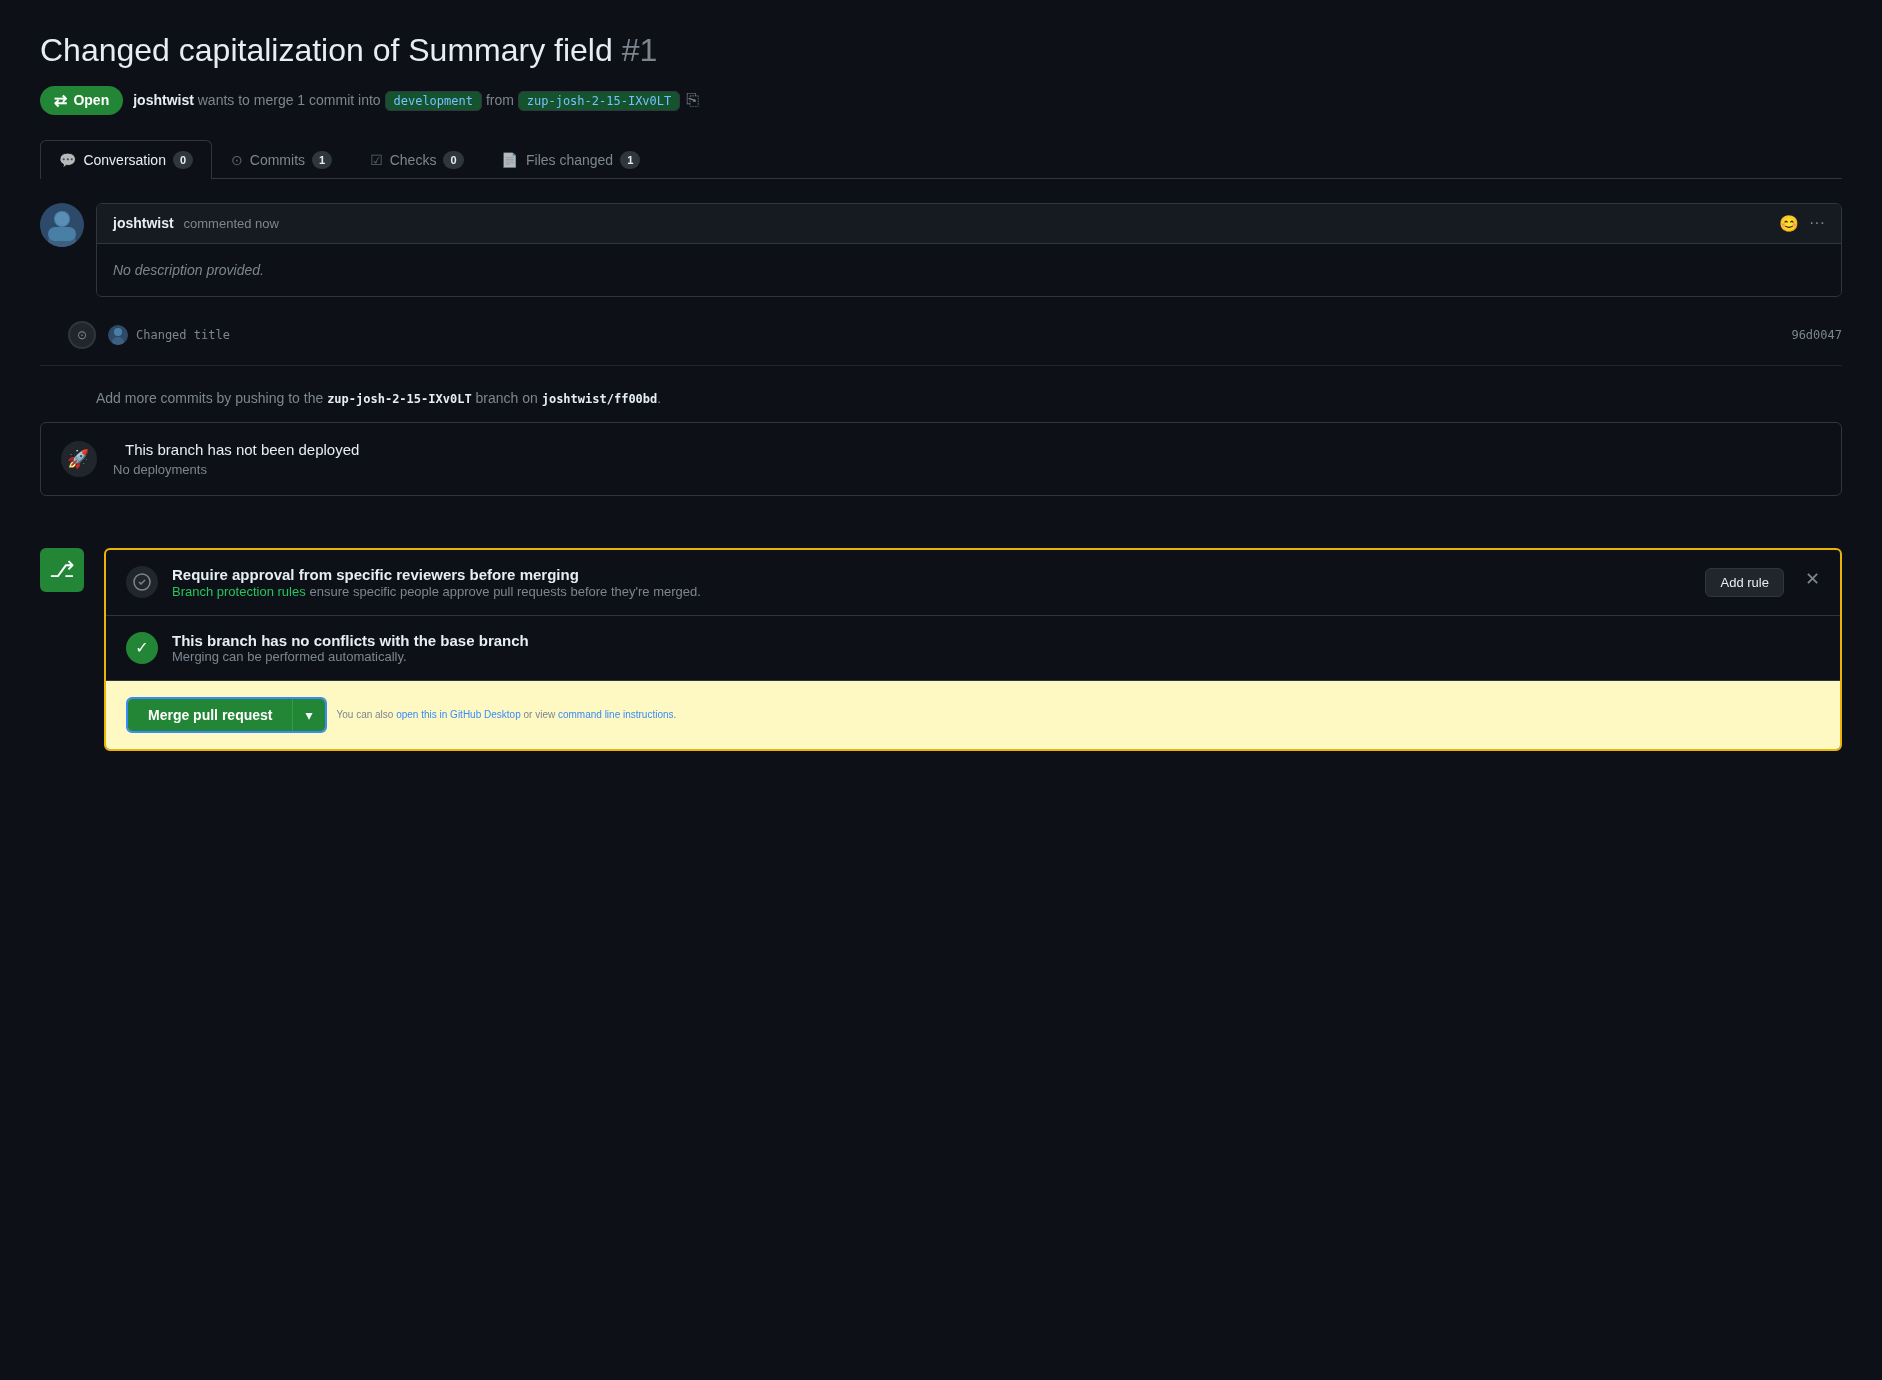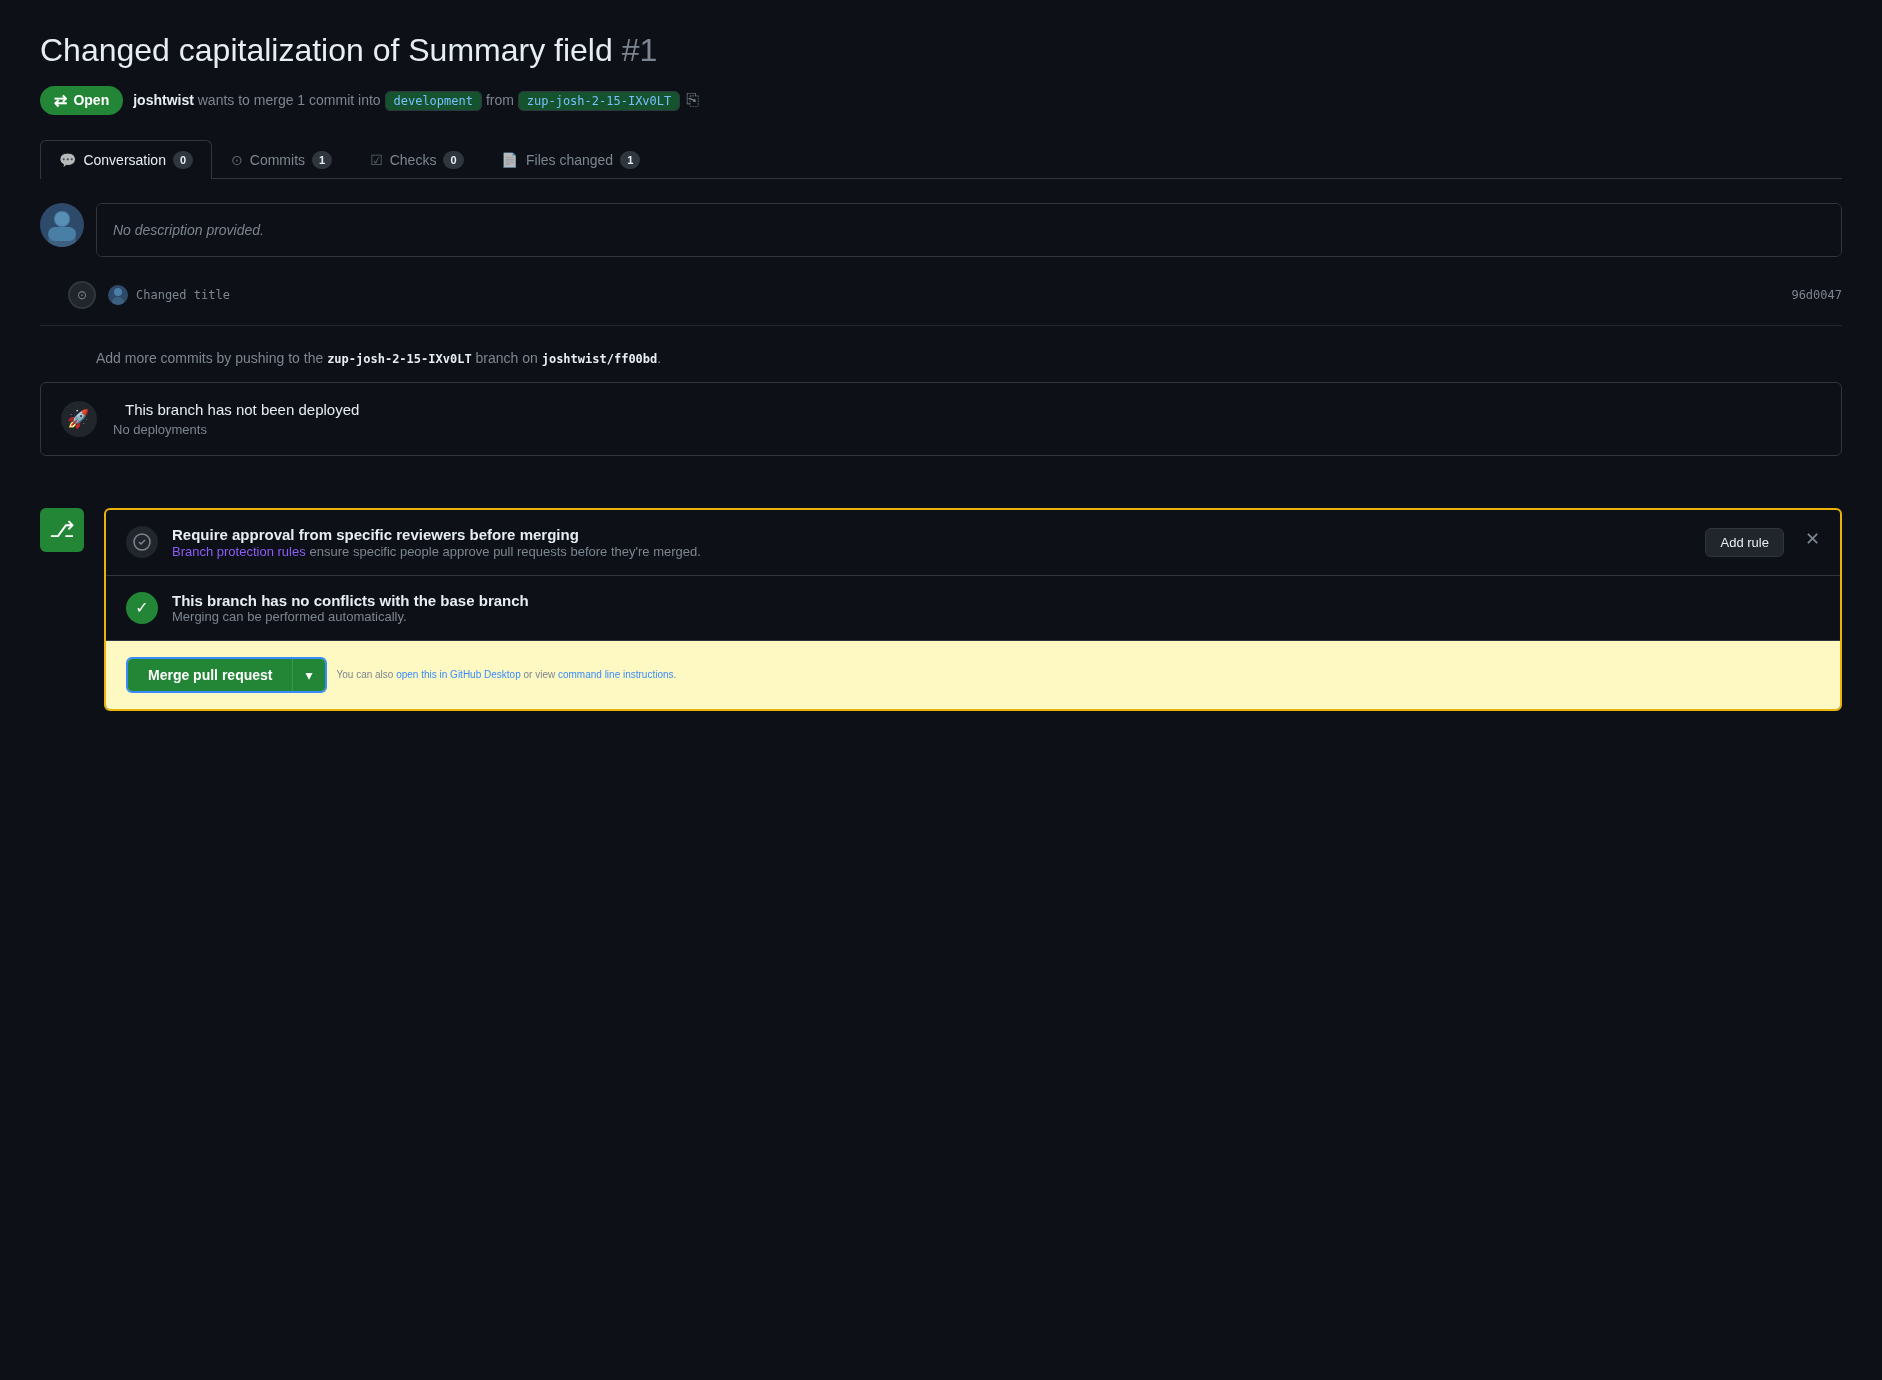--- a/index.html
+++ b/index.html
@@ -227,21 +227,21 @@
       border-radius: 50%;
       background: #21262d;
       display: flex;
       align-items: center;
       justify-content: center;
       font-size: 16px;
       flex-shrink: 0;
       color: #7d8590;
     }
     .merge-approval-text .title { font-weight: 600; color: #e6edf3; font-size: 15px; }
-    .merge-approval-text .sub { color: #8b5cf6; font-size: 13px; cursor: pointer; }
+    .merge-approval-text .sub { color: #22c55e; font-size: 13px; cursor: pointer; }
     .merge-approval-text .sub-plain { color: #7d8590; font-size: 13px; }
     .add-rule-btn {
       background: #21262d;
       border: 1px solid #30363d;
       color: #e6edf3;
       border-radius: 6px;
       padding: 6px 14px;
       font-size: 13px;
       cursor: pointer;
     }
@@ -372,20 +372,30 @@
 
       <svg width="44" height="44" viewBox="0 0 44 44" xmlns="http://www.w3.org/2000/svg">
         <circle cx="22" cy="22" r="22" fill="#2d4a6b"></circle>
         <circle cx="22" cy="16" r="8" fill="#4a7fa5"></circle>
         <ellipse cx="22" cy="38" rx="14" ry="10" fill="#3d6080"></ellipse>
         <circle cx="22" cy="16" r="7" fill="#5a8fb5"></circle>
         <rect x="8" y="24" width="28" height="14" rx="7" fill="#4a7fa5"></rect>
       </svg>
     </div>
     <div class="comment-box">
+      <div class="comment-header">
+        <div>
+          <span class="comment-author">joshtwist</span>
+          <span class="comment-time">commented now</span>
+        </div>
+        <div class="comment-actions">
+          <button style="background:none;border:none;color:#7d8590;cursor:pointer;font-size:16px;">😊</button>
+          <button style="background:none;border:none;color:#7d8590;cursor:pointer;font-size:16px;">···</button>
+        </div>
+      </div>
       <div class="comment-body">
         <span>No description provided.</span>
       </div>
     </div>
   </div>
 
   <div style="display:flex; align-items:center; gap:12px; padding: 8px 0 8px 0; color:#7d8590; font-size:13px;">
     <div style="width:56px; display:flex; justify-content:flex-end; align-items:center;">
       <div style="width:28px;height:28px;border-radius:50%;background:#21262d;border:2px solid #30363d;display:flex;align-items:center;justify-content:center;color:#7d8590;font-size:12px;">⊙</div>
     </div>

